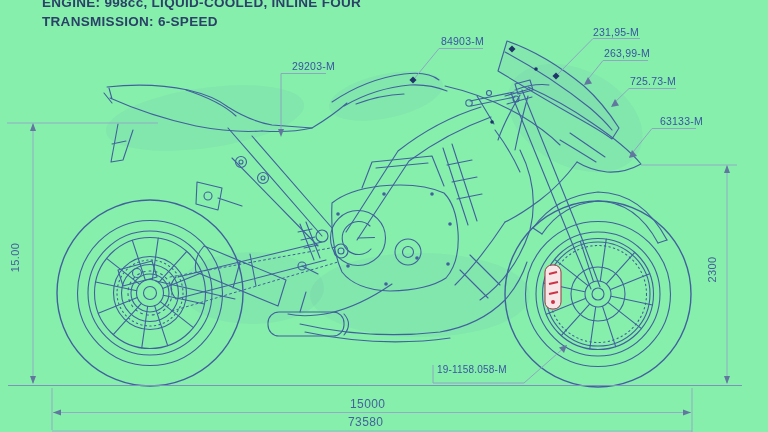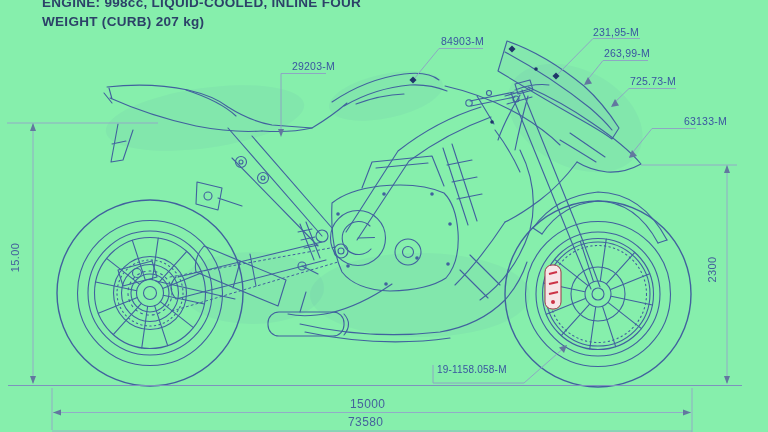--- a/index.html
+++ b/index.html
@@ -231,29 +231,29 @@
     <rect x="410.5" y="77.5" width="5" height="5" transform="rotate(45 413 80)"></rect>
     <rect x="553.5" y="73.5" width="5" height="5" transform="rotate(45 556 76)"></rect>
     <rect x="509.5" y="46.5" width="5" height="5" transform="rotate(45 512 49)"></rect>
     <circle cx="536" cy="69" r="1.8"></circle>
         <circle cx="492" cy="122" r="1.8"></circle>
   </g>
 </svg>
 
   <div class="specs">
     <div>ENGINE: 998cc, LIQUID-COOLED, INLINE FOUR</div>
-    <div>WEIGHT (CURB) 207 kg)</div>
+    <div>TRANSMISSION: 6-SPEED</div>
   </div>
 
   <div class="callout" style="left:292px;top:61px">29203-M</div>
   <div class="callout" style="left:441px;top:36px">84903-M</div>
   <div class="callout" style="left:593px;top:27px">231,95-M</div>
   <div class="callout" style="left:604px;top:48px">263,99-M</div>
   <div class="callout" style="left:630px;top:76px">725.73-M</div>
-  <div class="callout" style="left:684px;top:116px">63133-M</div>
+  <div class="callout" style="left:660px;top:116px">63133-M</div>
   <div class="callout" style="left:437px;top:364px;font-size:10px">19-1158.058-M</div>
 
   <div class="dimnum rot" style="left:-10px;top:251px">15.00</div>
   <div class="dimnum rot" style="left:687px;top:263px">2300</div>
   <div class="dimnum" style="left:350px;top:398px;width:50px;text-align:left">15000</div>
   <div class="dimnum" style="left:348px;top:416px;width:50px;">73580</div>
 
 </div>
 
 </body></html>

